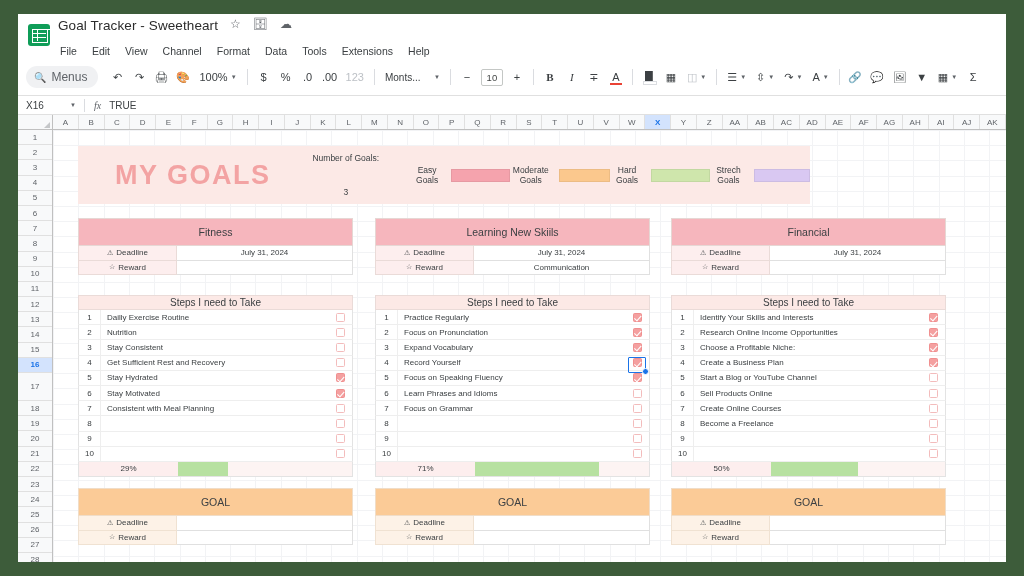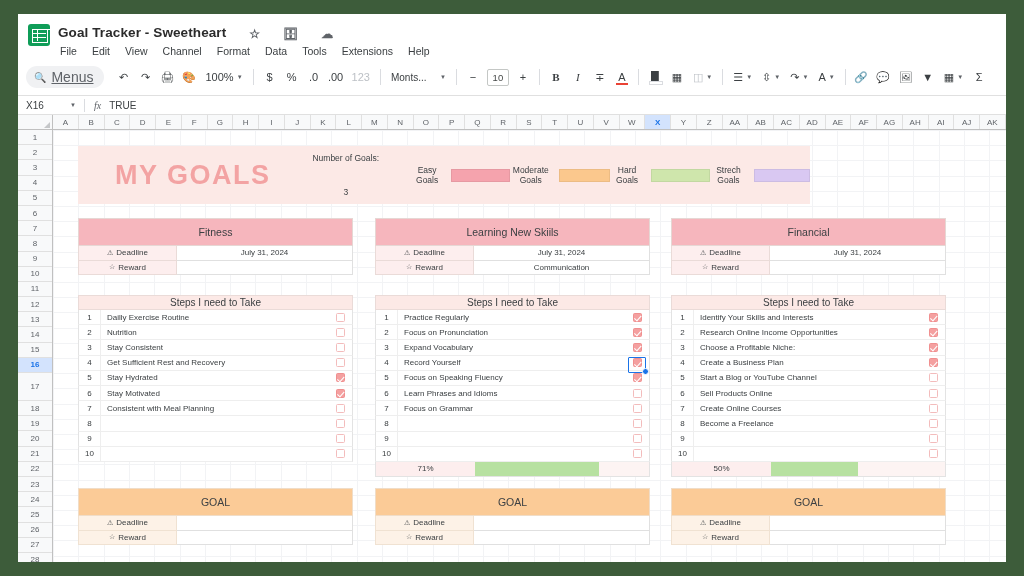--- a/index.html
+++ b/index.html
@@ -52,24 +52,23 @@
     width: 14px; height: 1.4px;
     background: #fff;
     box-shadow: 0 4px 0 0 #fff, 4.5px -4px 0 0 #fff;
   }
   .doc-icon i {
     position: absolute; left: 8.5px; top: 5px;
     width: 1.4px; height: 12px; background: #fff;
   }
   .title-col { display: flex; flex-direction: column; }
   .title-row {
-    display: flex; align-items: flex-end;
+    display: flex; align-items: flex-start;
     height: 22px;
-    gap: 23px;
-    font-weight: bold;
+    gap: 12px;
   }
   .doc-title {
     font-size: 13.5px;
     color: #2b2b2b;
     letter-spacing: 0.1px;
   }
   .title-icon {
     font-size: 12px; color: #5f6368;
     line-height: 1;
     cursor: pointer;
@@ -101,21 +100,21 @@
   .menus-pill {
     display: flex; align-items: center;
     gap: 5px;
     background: #f0f1f3;
     border-radius: 15px;
     height: 22px;
     padding: 0 11px 0 8px;
     margin-right: 8px;
     cursor: pointer;
   }
-  .menus-pill .lbl { font-size: 14px; color: #5f6368; text-decoration: underline; }
+  .menus-pill .lbl { font-size: 12px; color: #5f6368; }
   .tb-btn {
     width: 22px; height: 22px;
     display: flex; align-items: center; justify-content: center;
     border-radius: 4px;
     cursor: pointer;
     color: #3c4043;
     font-size: 11px;
     flex: 0 0 auto;
   }
   .tb-wide { width: auto; padding: 0 5px; }
@@ -677,20 +676,26 @@
                       <span class="cb"></span>
                     </div>
                   </div>
                   <div class="step-row">
                     <div class="step-num">10</div>
                     <div class="step-text"></div>
                     <div class="step-chk">
                       <span class="cb"></span>
                     </div>
                   </div>
+                  <div class="progress-row">
+                    <div class="pct">29%</div>
+                    <div class="bar-track">
+                      <div class="bar-fill" style="width: 29%;"></div>
+                    </div>
+                  </div>
                 </div>
                 <div class="card" style="left: 322px; top: 88px;">
                   <div class="card-header" style="background: rgb(246, 182, 189);">Learning New Skiils</div>
                   <div class="kv-row">
                     <div class="kv-key" style="background: rgb(253, 238, 238);">
                       <span style="font-size: 7px;">⚠</span>
                       <span>Deadline</span>
                     </div>
                     <div class="kv-val">July 31, 2024</div>
                   </div>

